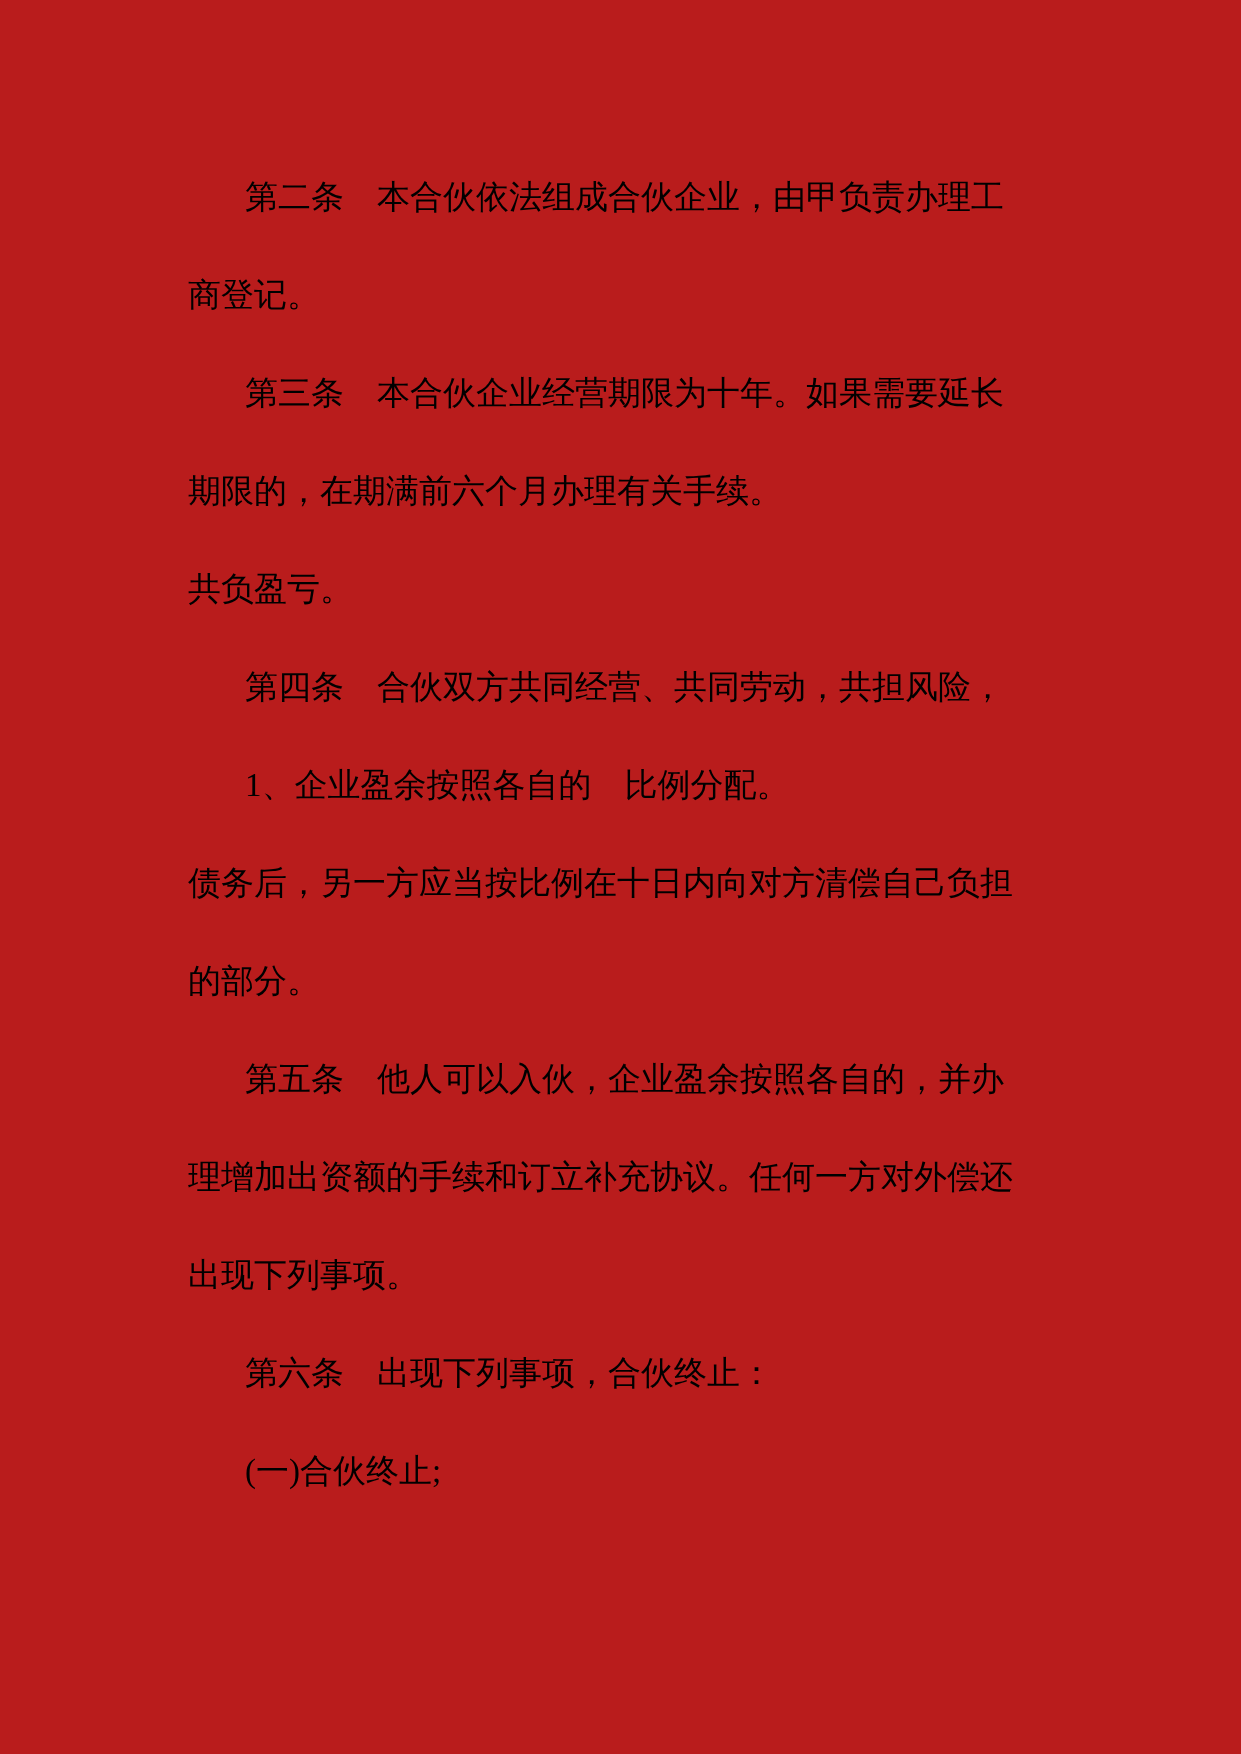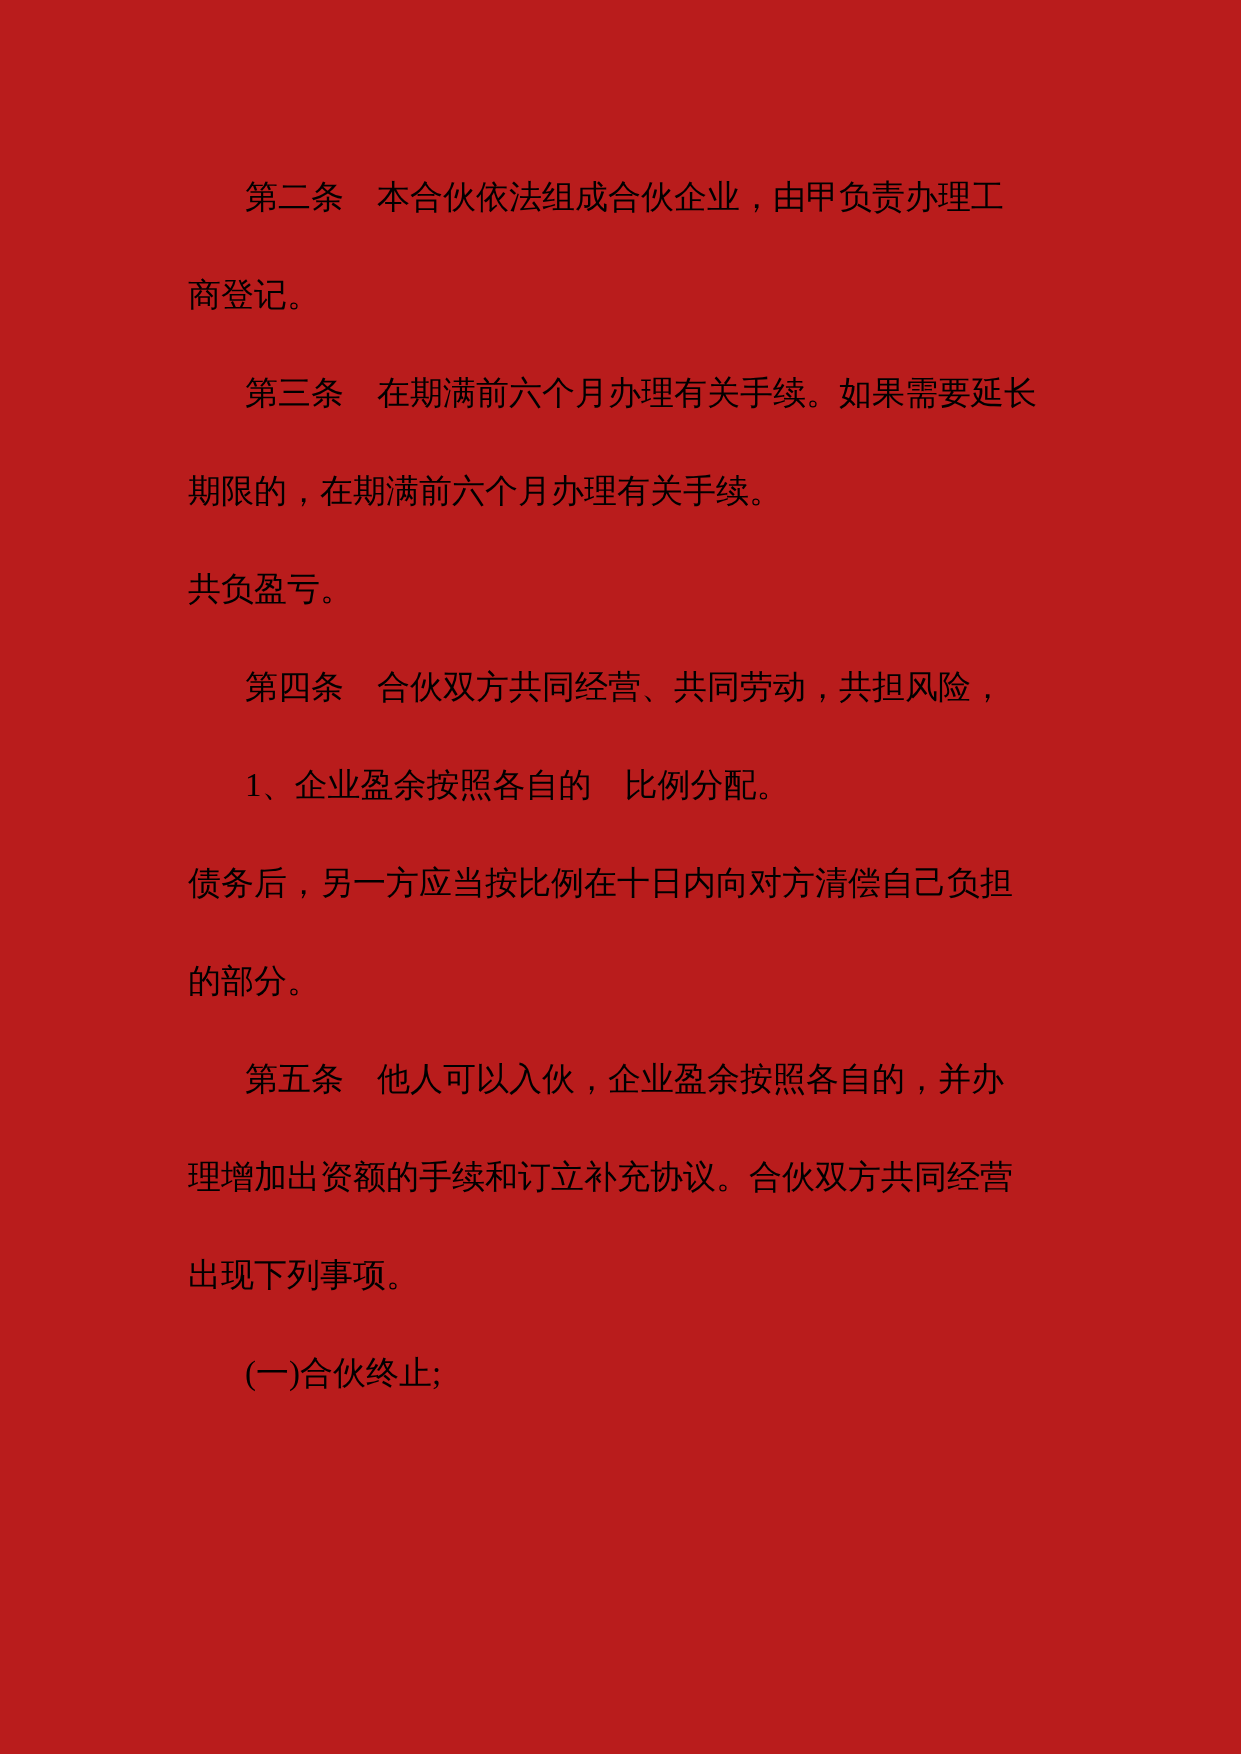--- a/index.html
+++ b/index.html
@@ -34,25 +34,26 @@
     text-indent: 57px;
   }
 </style>
 </head>
 <body>
 
 <div class="page">
   <div class="doc-body">
     <div class="line indent">第二条　本合伙依法组成合伙企业，由甲负责办理工</div>
     <div class="line">商登记。</div>
-    <div class="line indent">第三条　在期满前六个月办理有关手续。如果需要延长</div>
+    <div class="line indent">第三条　本合伙企业经营期限为十年。如果需要延长</div>
     <div class="line">期限的，在期满前六个月办理有关手续。</div>
     <div class="line">共负盈亏。</div>
     <div class="line indent">第四条　合伙双方共同经营、共同劳动，共担风险，</div>
     <div class="line indent">1、企业盈余按照各自的　比例分配。</div>
     <div class="line">债务后，另一方应当按比例在十日内向对方清偿自己负担</div>
     <div class="line">的部分。</div>
     <div class="line indent">第五条　他人可以入伙，企业盈余按照各自的，并办</div>
-    <div class="line">理增加出资额的手续和订立补充协议。合伙双方共同经营</div>
+    <div class="line">理增加出资额的手续和订立补充协议。任何一方对外偿还</div>
     <div class="line">出现下列事项。</div>
+    <div class="line indent">第六条　出现下列事项，合伙终止：</div>
     <div class="line indent">(一)合伙终止;</div>
   </div>
 </div>
 
 </body></html>

